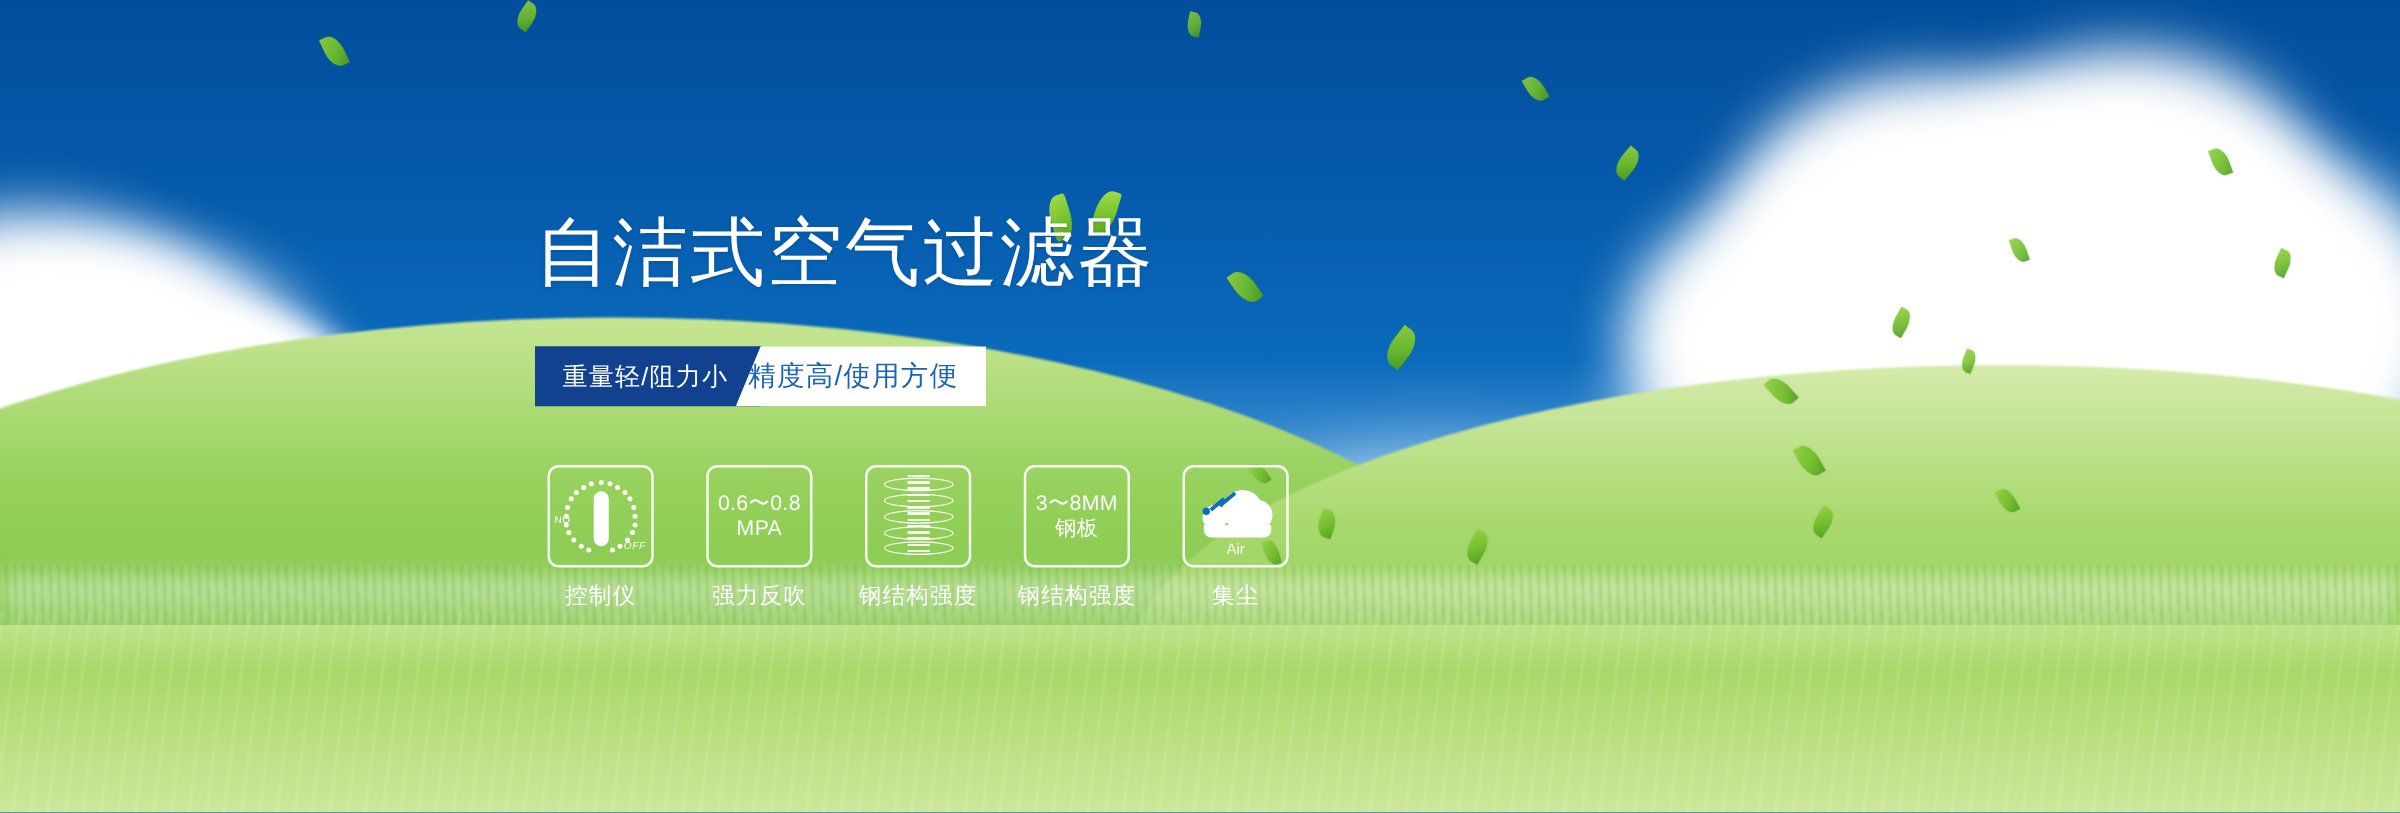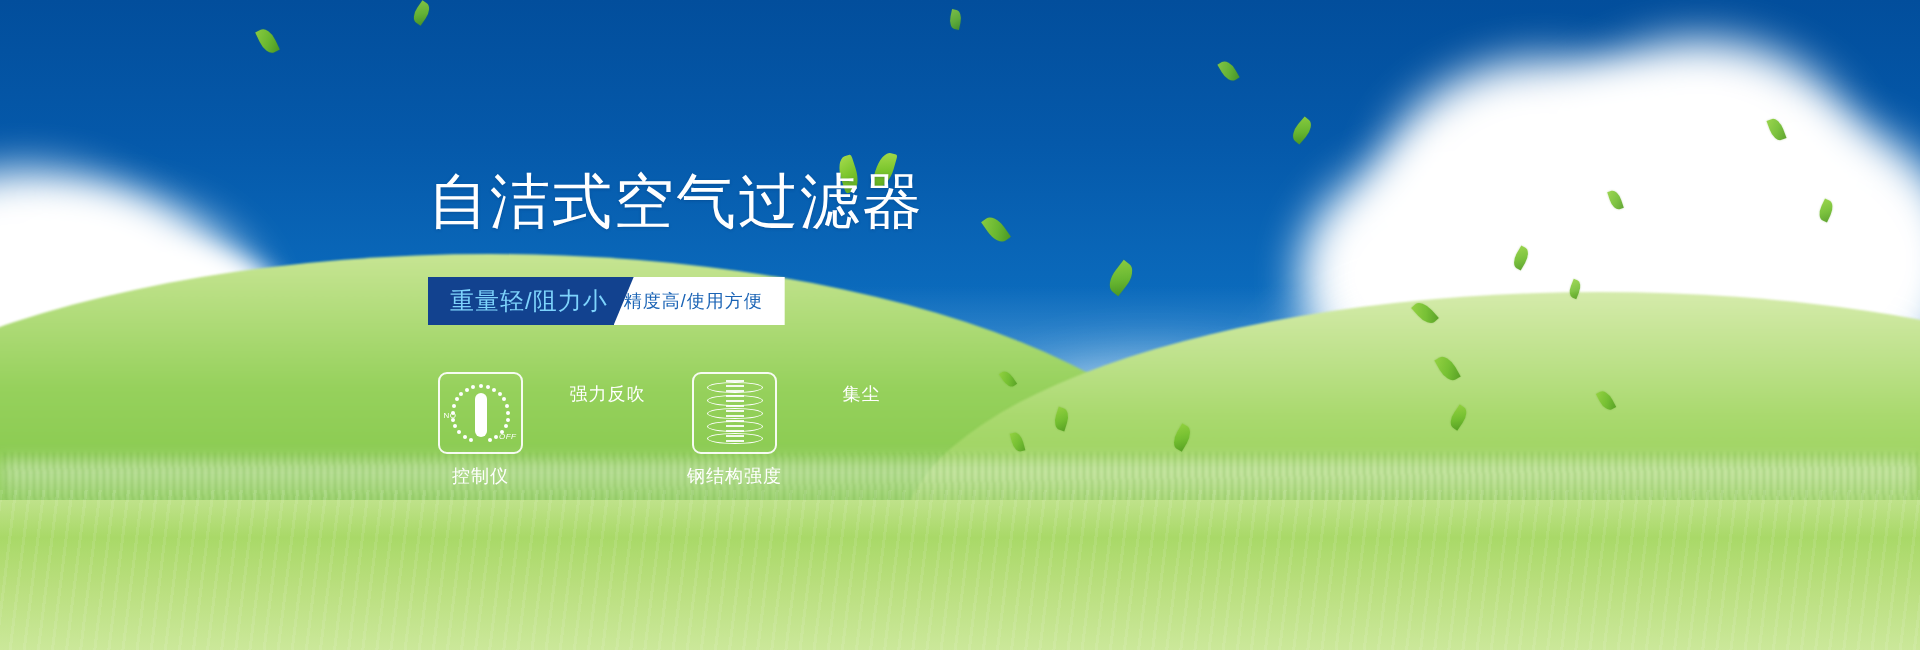--- a/index.html
+++ b/index.html
@@ -135,30 +135,30 @@
     background:linear-gradient(160deg,#a8dc4e 0%,#7cc62e 50%,#5aa71d 100%);
     border-radius:60% 10% 60% 10%;
   }
   .title-leaves .tl.l1{left:4px;top:6px;transform:rotate(-18deg);}
   .title-leaves .tl.l2{left:40px;top:2px;transform:rotate(16deg);}
 
   
   .subbar{position:absolute;left:428px;top:235px;height:48px;display:flex;}
   .subbar .left{
     background:#12428f;
-    color:#7dd3fc;
-    font-size:24px;
+    color:#ffffff;
+    font-size:20px;
     display:flex;align-items:center;
     padding:0 26px 0 22px;
     letter-spacing:1px;
   }
   .subbar .right{
     background:#ffffff;
     color:#1a63b5;
-    font-size:18px;
+    font-size:22px;
     display:flex;align-items:center;
     padding:0 22px 0 10px;
     margin-left:-20px;
     letter-spacing:1px;
     clip-path:polygon(20px 0,100% 0,100% 100%,0 100%);
   }
 
   
   .features{position:absolute;left:438px;top:330px;display:flex;gap:42px;}
   .feature{width:85px;display:flex;flex-direction:column;align-items:center;}
@@ -325,37 +325,64 @@
               <div class="dot" style="left: 59.0878px; top: 44.4339px;"></div>
               <div class="dot" style="left: 55.161px; top: 50.3361px;"></div>
               <div class="dot" style="left: 49.8777px; top: 55.0629px;"></div>
               <div class="dot" style="left: 43.5766px; top: 58.3114px;"></div>
             </div>
         </div>
         <div class="feat-label">控制仪</div>
       </div>
 
       <div class="feature">
+        <div class="feat-box">
+          <div class="feat-text">
+            <div>0.6〜0.8</div>
+            <div>MPA</div>
+          </div>
+        </div>
         <div class="feat-label">强力反吹</div>
       </div>
 
       <div class="feature">
         <div class="feat-box">
           <div class="coil">
             <div class="stem"></div>
             <div class="ring" style="top:2px"></div>
             <div class="ring" style="top:15px"></div>
             <div class="ring" style="top:28px"></div>
             <div class="ring" style="top:41px"></div>
             <div class="ring" style="top:53px"></div>
           </div>
         </div>
         <div class="feat-label">钢结构强度</div>
       </div>
 
-
-      <div class="feature">
+      <div class="feature">
+        <div class="feat-box">
+          <div class="feat-text">
+            <div>3〜8MM</div>
+            <div>钢板</div>
+          </div>
+        </div>
+        <div class="feat-label">钢结构强度</div>
+      </div>
+
+      <div class="feature">
+        <div class="feat-box">
+          <div class="airicon">
+            <div class="puff" style="left:24px;top:10px;width:32px;height:32px;"></div>
+            <div class="puff" style="left:40px;top:18px;width:24px;height:24px;"></div>
+            <div class="puff" style="left:8px;top:22px;width:20px;height:20px;"></div>
+            <div class="base"></div>
+            <div class="gap"></div>
+            <div class="slashA"></div>
+            <div class="slashB"></div>
+            <div class="airtxt">Air</div>
+          </div>
+        </div>
         <div class="feat-label">集尘</div>
       </div>
 
     </div>
   </div>
 </div>
 
 </body></html>

